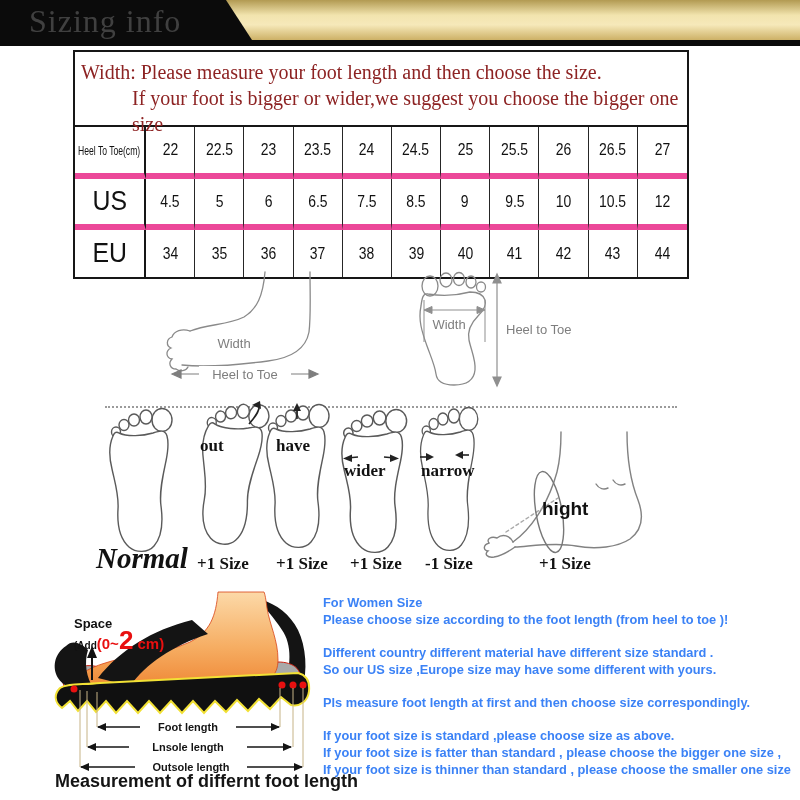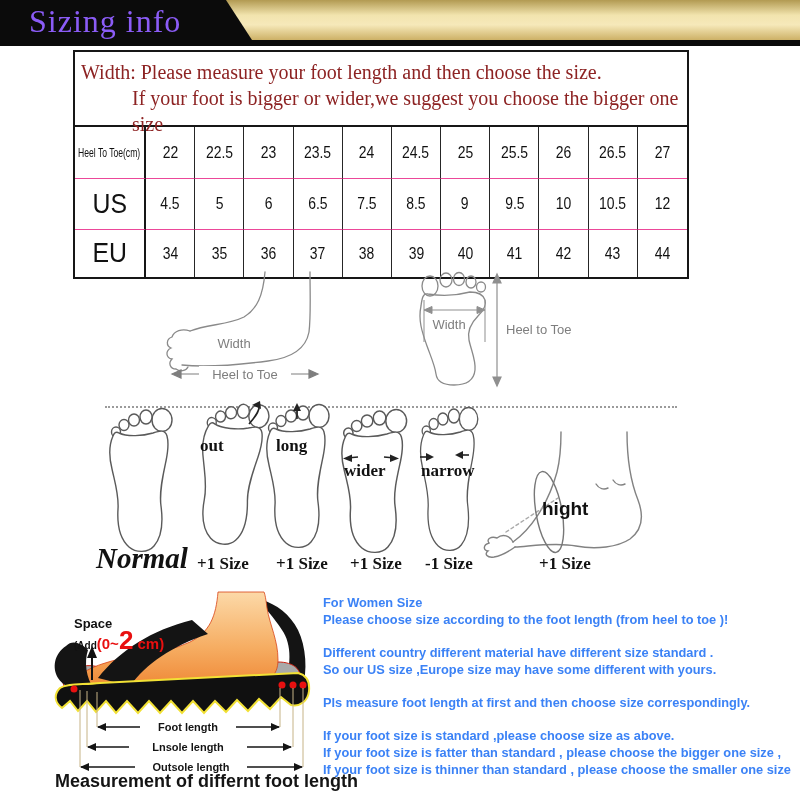--- a/index.html
+++ b/index.html
@@ -6,30 +6,30 @@
   body{width:800px;height:800px;position:relative;overflow:hidden;
        font-family:"Liberation Sans",sans-serif;color:#111;}
   .abs{position:absolute;}
 
   
   .hdr{left:0;top:0;width:800px;height:46px;background:#0b0b0b;}
   .hdr-gold{left:226px;top:0;width:574px;height:40px;
     background:linear-gradient(180deg,#b29a52 0%,#f2e4ae 38%,#f6e9ba 62%,#cdb166 100%);
     clip-path:polygon(0 0,100% 0,100% 100%,26px 100%);}
   .hdr-title{left:29px;top:3px;font-family:"Liberation Serif",serif;
-    font-size:32px;color:#8b5cf6;letter-spacing:1px;}
+    font-size:32px;color:#404040;letter-spacing:1px;}
 
   
   .sizebox{left:73px;top:50px;width:612px;border:2px solid #161616;background:#fff;}
   .note{height:66px;border-bottom:2px solid #161616;color:#8d2323;
         font-family:"Liberation Serif",serif;font-size:20px;line-height:26px;padding-top:7px;}
   .note .l1{padding-left:6px;}
   .note .l2{padding-left:57px;}
   .tbl{display:grid;grid-template-columns:71px repeat(11,1fr);grid-template-rows:52px 51px 47px;}
-  .tbl>div{border-right:1px solid #262626;border-bottom:1px solid #ec4899;
+  .tbl>div{border-right:1px solid #262626;border-bottom:6px solid #ec4899;
            display:flex;align-items:center;justify-content:center;overflow:hidden;}
   .tbl>div.lastc{border-right:none;}
   .tbl>div.botr{border-bottom:none;}
   .tbl .hc{border-right:2px solid #161616;}
   .cnum{font-size:17px;transform:scaleX(.82);white-space:nowrap;}
   .chead{font-size:13px;transform:scaleX(.66);white-space:nowrap;}
   .cbig{font-size:27px;transform:scaleX(.92);}
 
   
   svg{display:block;}
@@ -270,21 +270,21 @@
     <path d="M515,147 C508,152 500,156 494,157 C487,158 484,154 488,151 C483,150 483,145 489,143 C486,139 491,136 497,138 C503,133 510,136 513,142"></path>
     <path d="M596,84 C599,89 604,90 608,88"></path>
     <path d="M613,80 C616,85 621,86 625,84"></path>
     <path d="M506,132 L558,98" stroke-dasharray="3,3" stroke="#aaa"></path>
     <ellipse cx="549" cy="112" rx="13" ry="41" transform="rotate(-10 549 112)" stroke="#777"></ellipse>
   </g>
 </svg>
 
 <div class="abs normal">Normal</div>
 <div class="abs ftl" style="left:200px;top:436px;width:60px">out</div>
-<div class="abs ftl" style="left:276px;top:436px;width:60px">long</div>
+<div class="abs ftl" style="left:276px;top:436px;width:60px">have</div>
 <div class="abs ftl" style="left:344px;top:461px;width:60px">wider</div>
 <div class="abs ftl" style="left:421px;top:461px;width:60px">narrow</div>
 <div class="abs hightl">hight</div>
 <div class="abs ftl" style="left:197px;top:554px;width:60px">+1 Size</div>
 <div class="abs ftl" style="left:276px;top:554px;width:60px">+1 Size</div>
 <div class="abs ftl" style="left:350px;top:554px;width:60px">+1 Size</div>
 <div class="abs ftl" style="left:425px;top:554px;width:60px">-1 Size</div>
 <div class="abs ftl" style="left:539px;top:554px;width:60px">+1 Size</div>
 
 <svg class="abs" style="left:40px;top:588px" width="290" height="200" viewBox="0 0 290 200">

